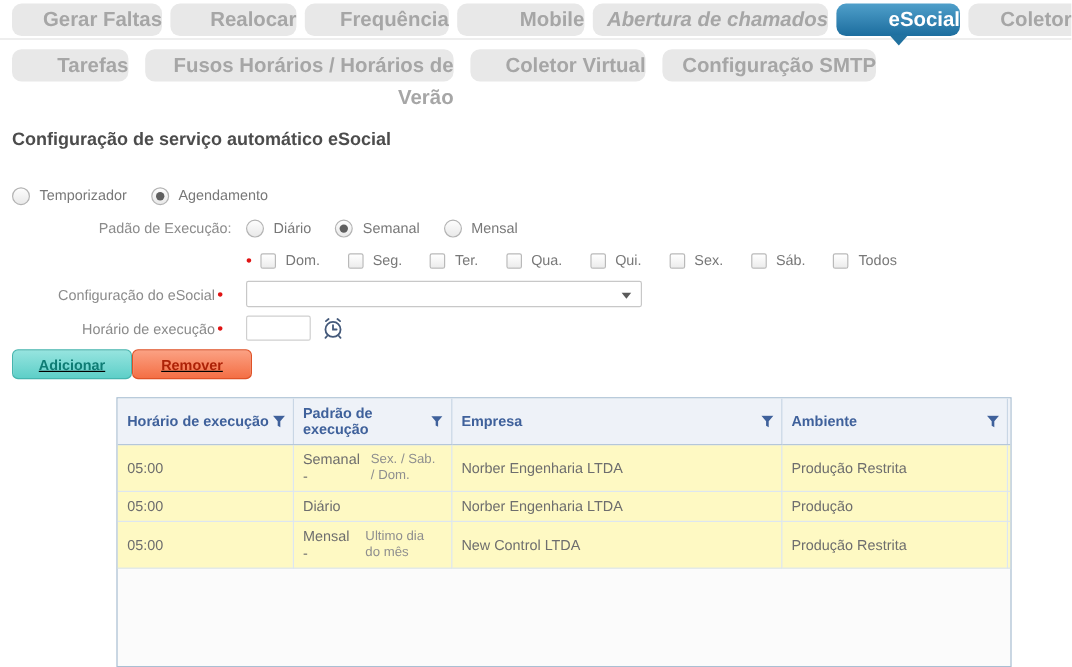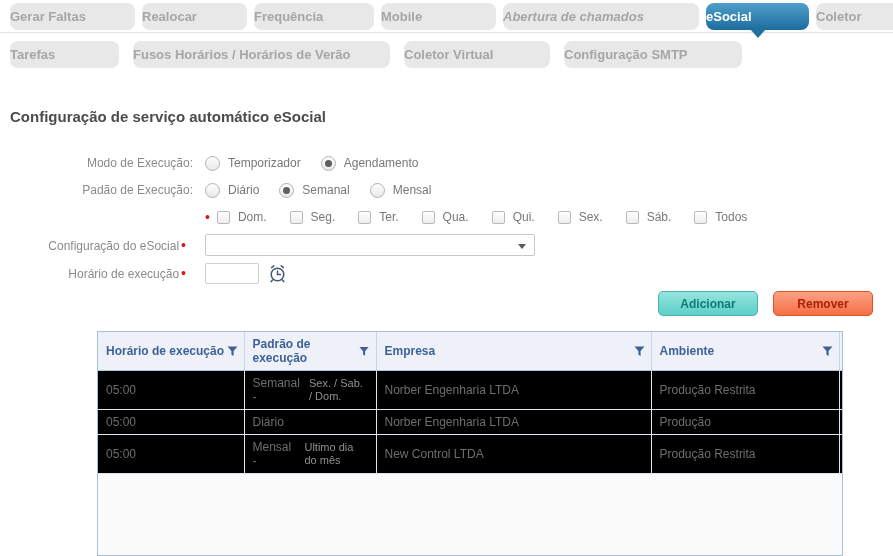--- a/index.html
+++ b/index.html
@@ -3,28 +3,28 @@
 <meta charset="utf-8">
 <style>
   * { margin:0; padding:0; box-sizing:border-box; }
   html,body { width:893px; height:556px; background:#ffffff;
     font-family:"Liberation Sans","DejaVu Sans",sans-serif; font-size:12px; overflow:hidden; }
 
   
   .tabbar { display:flex; gap:7px; padding-left:10px; }
   .tabbar.row1 { padding-top:3px; }
   .tabbar.row2 { margin-top:8px; gap:14px; }
-  .tab { height:27px; line-height:27px; text-align:left; background:#e8e8e8;
-    color:#a6a6a6; font-weight:bold; font-size:13px; border-radius:8px;
+  .tab { height:27px; line-height:27px; text-align:right; background:#e8e8e8;
+    color:#a6a6a6; font-weight:bold; font-size:17px; border-radius:8px;
     position:relative; cursor:default; flex:none; }
   .row1 .tab:nth-child(1){width:125px;} .row1 .tab:nth-child(2){width:105px;}
-  .row1 .tab:nth-child(3){width:120px;} .row1 .tab:nth-child(4){width:115px;}
+  .row1 .tab:nth-child(3){width:120px;} .row1 .tab:nth-child(4){width:106px;}
   .row1 .tab:nth-child(5){width:196px;font-style:italic;} .row1 .tab:nth-child(6){width:103px;}
   .row1 .tab:nth-child(7){flex:1 1 auto; border-top-right-radius:0; border-bottom-right-radius:0;}
-  .row2 .tab:nth-child(1){width:109px;} .row2 .tab:nth-child(2){width:257px;}
+  .row2 .tab:nth-child(1){width:97px;} .row2 .tab:nth-child(2){width:257px;}
   .row2 .tab:nth-child(3){width:146px;} .row2 .tab:nth-child(4){width:178px;}
   .tab.active { background:linear-gradient(#4f9fca,#1c6d9e); color:#ffffff; z-index:3; }
   .tab-arrow { position:absolute; left:50%; bottom:-8px; transform:translateX(-50%);
     width:0; height:0; border-left:8px solid transparent; border-right:8px solid transparent;
     border-top:9px solid #21719f; }
   .tab-divider { height:1px; background:#e3e3e3; margin-top:2px; }
 
   
   .content { padding:0 10px; }
   .page-title { margin:40px 0 28px; font-size:15px; font-weight:bold; color:#4c4c4c; }
@@ -47,36 +47,36 @@
   .select { width:330px; height:22px; border:1px solid #c8c8c8; border-radius:2px;
     background:#fff; position:relative; }
   .select .chev { position:absolute; right:8px; top:9px; width:0; height:0;
     border-left:4px solid transparent; border-right:4px solid transparent;
     border-top:5px solid #5a5a5a; }
   .time-input { width:54px; height:21px; border:1px solid #cfcfcf; border-radius:2px;
     background:#fff; font:inherit; color:#555; padding:0 5px; }
   .clock { margin-left:8px; display:inline-flex; }
 
   
-  .actions { display:flex; justify-content:flex-end; gap:15px; padding-right:10px; margin:5px 0 0; }
+  .actions { display:flex; justify-content:flex-start; gap:0; padding-right:10px; margin:5px 0 0;text-decoration:underline; }
   .btn { width:100px; height:25px; border-radius:5px; font-weight:bold; font-size:12px;
     font-family:inherit; cursor:pointer; }
   .btn.add { color:#0e7c74; background:linear-gradient(#96e4df,#5ecfc8); border:1px solid #45b5ae; }
   .btn.remove { color:#ad2207; background:linear-gradient(#fba183,#f46f45); border:1px solid #df5227; }
 
   
   .grid-wrap { margin:15px 0 0 87px; width:746px; height:225px;
     border:1px solid #a9bfd3; background:#fbfbfb; overflow:hidden; }
   table { border-collapse:collapse; table-layout:fixed; width:100%; }
   col.c1{width:146px;} col.c2{width:132px;} col.c3{width:275px;} col.c4{width:188px;} col.c5{width:auto;}
   th { background:#eef2f8; border-bottom:1px solid #b5c7da; border-right:1px solid #c9d6e5;
     color:#3f619b; font-size:12px; font-weight:bold; text-align:left; padding:5px 6px 5px 8px; height:26px; }
   th .th-inner { display:flex; align-items:center; justify-content:space-between; }
   th:last-child { border-right:none; }
-  td { background:#000000; border-bottom:1px solid #dde6f0; border-right:1px solid #dde6f0;
+  td { background:#fef9c3; border-bottom:1px solid #dde6f0; border-right:1px solid #dde6f0;
     color:#6e6e6e; font-size:12px; padding:5px 8px; vertical-align:middle; }
   td:last-child { border-right:none; }
   .padrao-wrap { display:flex; align-items:center; gap:8px; }
   .padrao-detail { font-size:11px; line-height:1.15; color:#8f8f8f; width:66px; }
 </style>
 </head>
 <body>
 
 <nav class="tabbar row1">
   <div class="tab">Gerar Faltas</div>
@@ -98,21 +98,20 @@
   <div class="tab">Fusos Horários / Horários de Verão</div>
   <div class="tab">Coletor Virtual</div>
   <div class="tab">Configuração SMTP</div>
 </nav>
 
 <div class="content">
 
   <h1 class="page-title">Configuração de serviço automático eSocial</h1>
 
   <div class="form-row">
-    <span class="form-label">Modo de Execução:</span>
     <span class="radio"></span>
     <span class="opt-label">Temporizador</span>
     <span class="radio checked"></span>
     <span class="opt-label">Agendamento</span>
   </div>
 
   <div class="form-row">
     <span class="form-label">Padão de Execução:</span>
     <span class="radio"></span>
     <span class="opt-label">Diário</span>

